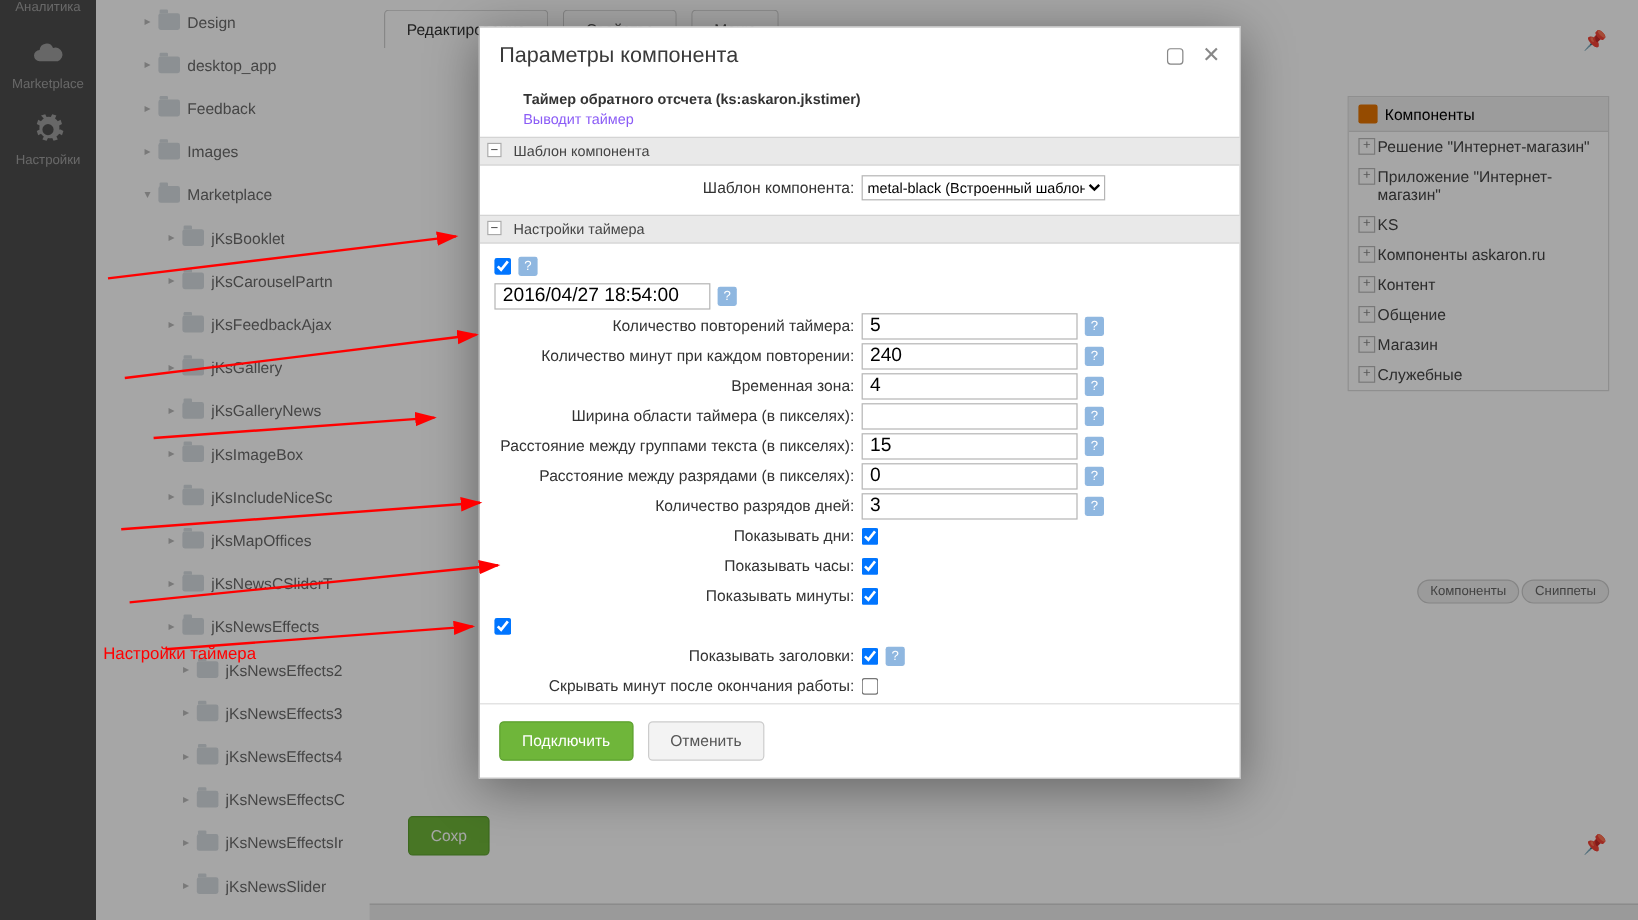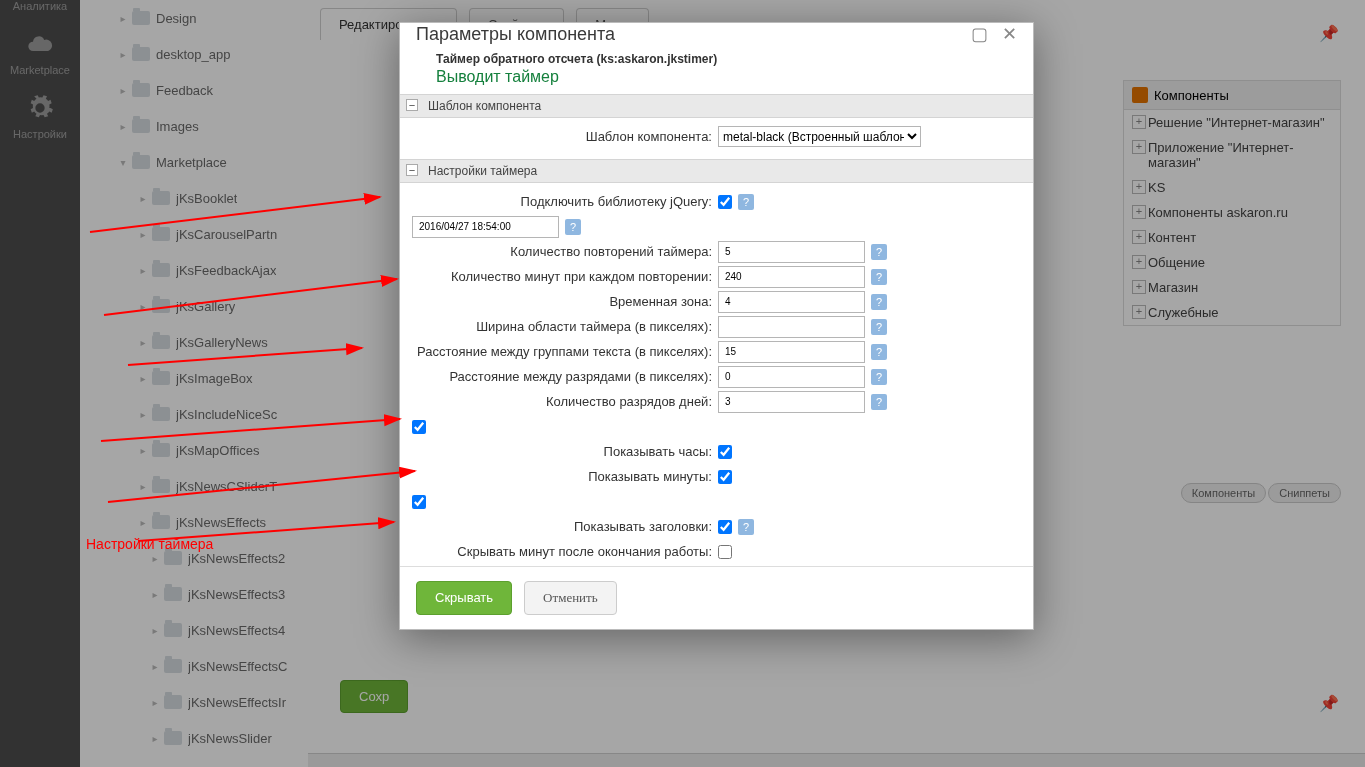--- a/index.html
+++ b/index.html
@@ -34,41 +34,41 @@
 .rp-head { background: #f0f0f0; border-bottom: 1px solid #dcdcdc; padding: 6px 8px; display:flex; align-items:center; gap:6px; }
 .rp-head .ri { width:16px; height:16px; background:#e57300; border-radius:2px; }
 .rp-list { }
 .rp-row { padding: 5px 10px 5px 24px; position:relative; color:#444; cursor:pointer; }
 .rp-row::before { content:"+"; position:absolute; left:8px; top:5px; width:12px; height:12px; border:1px solid #bbb; line-height:10px; text-align:center; font-size:11px; color:#888; background:#fff; }
 .rp-tabs { position:absolute; right:24px; top:483px; display:flex; gap:2px; z-index:2; }
 .rp-tabs span { background:#eee; border:1px solid #ccc; border-radius:10px; padding:3px 10px; font-size:11px; color:#666; }
 
 
 .dialog { position: absolute; left: 399px; top: 22px; width: 635px; background: #fff; z-index: 20; border: 1px solid #bbb; box-shadow: 0 8px 40px rgba(0,0,0,0.4); display:flex; flex-direction:column; }
-.dlg-title { display:flex; align-items:center; justify-content:space-between; padding: 0 16px; font-size: 18px; color:#3a3a3a; }
+.dlg-title { display:flex; align-items:center; justify-content:space-between; padding: 12px 16px; font-size: 18px; color:#3a3a3a; }
 .dlg-title-ctl { display:flex; gap:14px; }
 .dlg-title-ctl span { cursor:pointer; color:#888; }
 .dlg-sub { padding: 6px 16px 0 36px; }
 .dlg-sub b { font-size:12px; color:#333; }
-.dlg-sub .desc { font-size:16px; color:#15803d; margin-top:2px; }
+.dlg-sub .desc { font-size:12px; color:#8b5cf6; margin-top:2px; }
 .section-head { background: #e9e9e9; border: 1px solid #d4d4d4; border-left:none; border-right:none; padding: 4px 10px; margin-top: 8px; font-size:12px; color:#444; position:relative; }
 .section-head .tog { position:absolute; left:6px; top:4px; width:12px; height:12px; border:1px solid #aaa; background:#fff; text-align:center; line-height:10px; font-size:11px; }
 .section-head span.lbl { margin-left: 18px; }
 .form { padding: 6px 12px 2px 12px; }
 .frow { display:flex; align-items:center; height: 25px; }
 .frow .flabel { width: 306px; text-align:right; padding-right: 6px; color:#333; font-size:13px; }
 .frow .fctl { display:flex; align-items:center; gap:6px; }
-.frow input[type=text] { width: 147px; height: 21px; border: 1px solid #b5b5b5; padding: 10px 6px; font-size:10px; }
+.frow input[type=text] { width: 180px; height: 21px; border: 1px solid #b5b5b5; padding: 10px 6px; font-size:16px; }
 .frow select { width: 203px; height: 21px; border:1px solid #b5b5b5; font-size:12px; background:#fff; }
 .frow .help { width:16px; height:16px; background:#8fb7e0; color:#fff; border-radius:2px; text-align:center; line-height:16px; font-size:11px; cursor:pointer; }
 .frow input[type=checkbox]{ width:14px; height:14px; }
 .dlg-footer { border-top:1px solid #ddd; padding: 14px 16px; display:flex; gap:12px; }
 .btn { padding: 8px 18px; border-radius:4px; cursor:pointer; font-size:13px; border:1px solid transparent; }
 .btn.primary { background:#6fb63a; color:#fff; border-color:#5ca02e; }
-.btn.secondary { background:#f3f3f3; color:#555; border-color:#ccc;font-family:Liberation Serif, serif; }
+.btn.secondary { background:#f3f3f3; color:#555; border-color:#ccc; }
 .btn.save-lower { position:absolute; left:340px; top:680px; z-index:2; }
 
 
 .annot { position:absolute; z-index: 25; pointer-events:none; }
 .anntxt { position:absolute; left:86px; top:536px; color:#ff0000; font-size:14px; z-index:25; font-family: Arial; }
 
 .pin { position:absolute; right:26px; color:#999; font-size:16px; z-index:2; }
 .scrollbar-bottom { position:absolute; left:0; bottom:0; width:100%; height:14px; background:#ededed; border-top:1px solid #d0d0d0; }
 </style>
 </head>
@@ -260,21 +260,20 @@
       </div>
     </div>
   </div>
 
   <div class="section-head">
     <span class="tog">−</span>
     <span class="lbl">Настройки таймера</span>
   </div>
   <div class="form">
     <div class="frow">
-      <div class="flabel">Подключить библиотеку jQuery:</div>
       <div class="fctl">
           <input type="checkbox" checked="" style="">
           <span class="help">?</span>
         </div>
     </div>
     <div class="frow">
       <div class="fctl">
           <input type="text" value="2016/04/27 18:54:00" style="">
           <span class="help">?</span>
         </div>
@@ -322,20 +321,21 @@
         </div>
     </div>
     <div class="frow">
       <div class="flabel">Количество разрядов дней:</div>
       <div class="fctl">
           <input type="text" value="3" style="">
           <span class="help">?</span>
         </div>
     </div>
     <div class="frow">
+      <div class="flabel">Показывать дни:</div>
       <div class="fctl">
           <input type="checkbox" checked="" style="">
         </div>
     </div>
     <div class="frow">
       <div class="flabel">Показывать часы:</div>
       <div class="fctl">
           <input type="checkbox" checked="" style="">
         </div>
     </div>
@@ -359,21 +359,21 @@
     </div>
     <div class="frow">
       <div class="flabel">Скрывать минут после окончания работы:</div>
       <div class="fctl">
           <input type="checkbox" style="">
         </div>
     </div>
   </div>
 
   <div class="dlg-footer">
-    <div class="btn primary">Скрывать</div>
+    <div class="btn primary">Подключить</div>
     <div class="btn secondary">Отменить</div>
   </div>
 </div>
 
 <svg class="annot" style="left:0;top:0;width:1365px;height:767px">
   <defs>
       <marker id="ah" markerWidth="10" markerHeight="10" refX="8" refY="3" orient="auto">
         <path d="M0,0 L0,6 L9,3 z" fill="#ff0000"></path>
       </marker>
     </defs>

